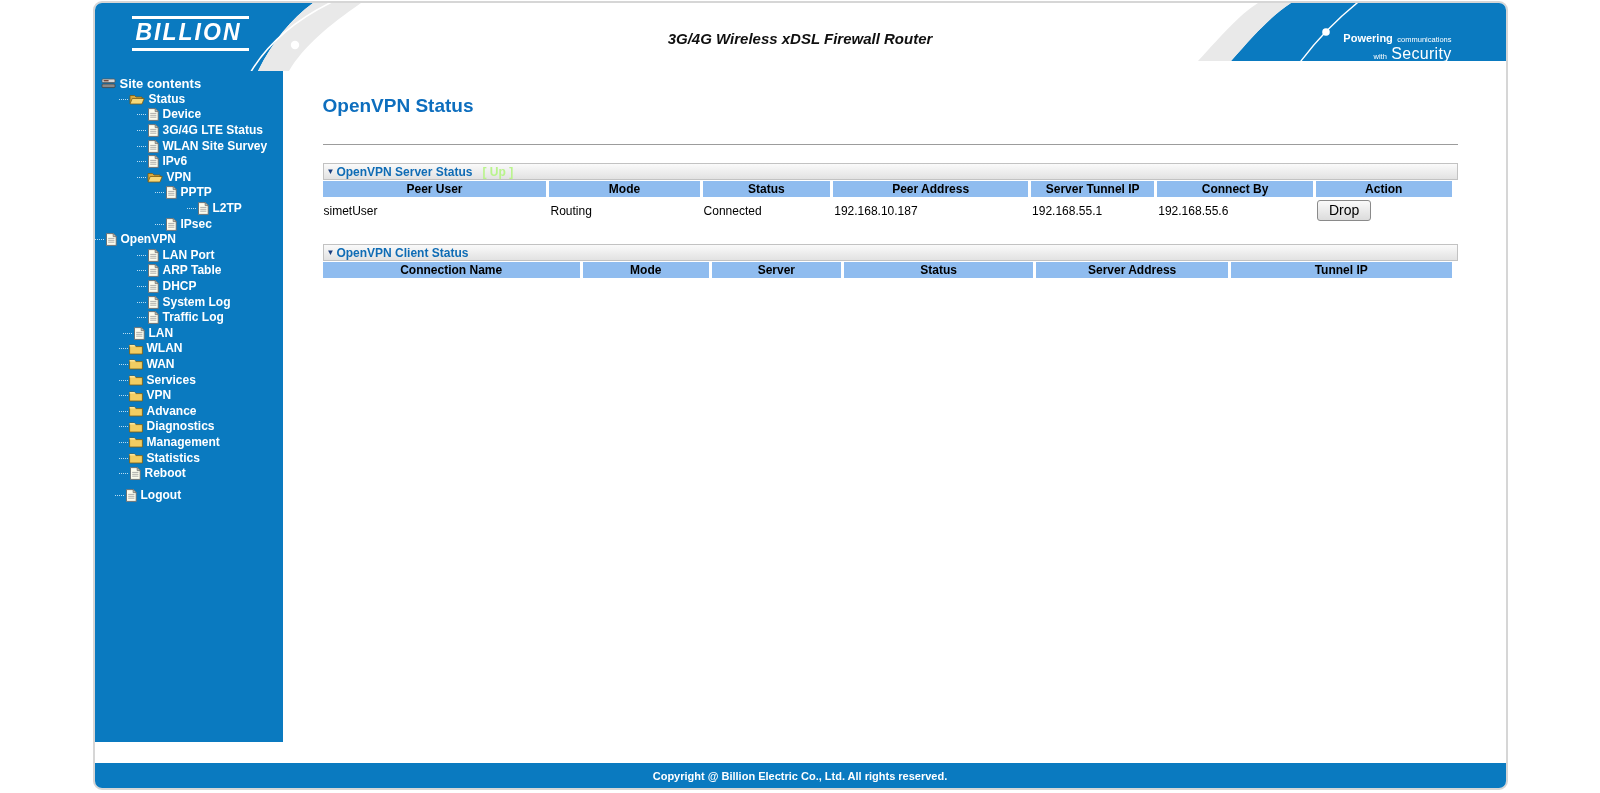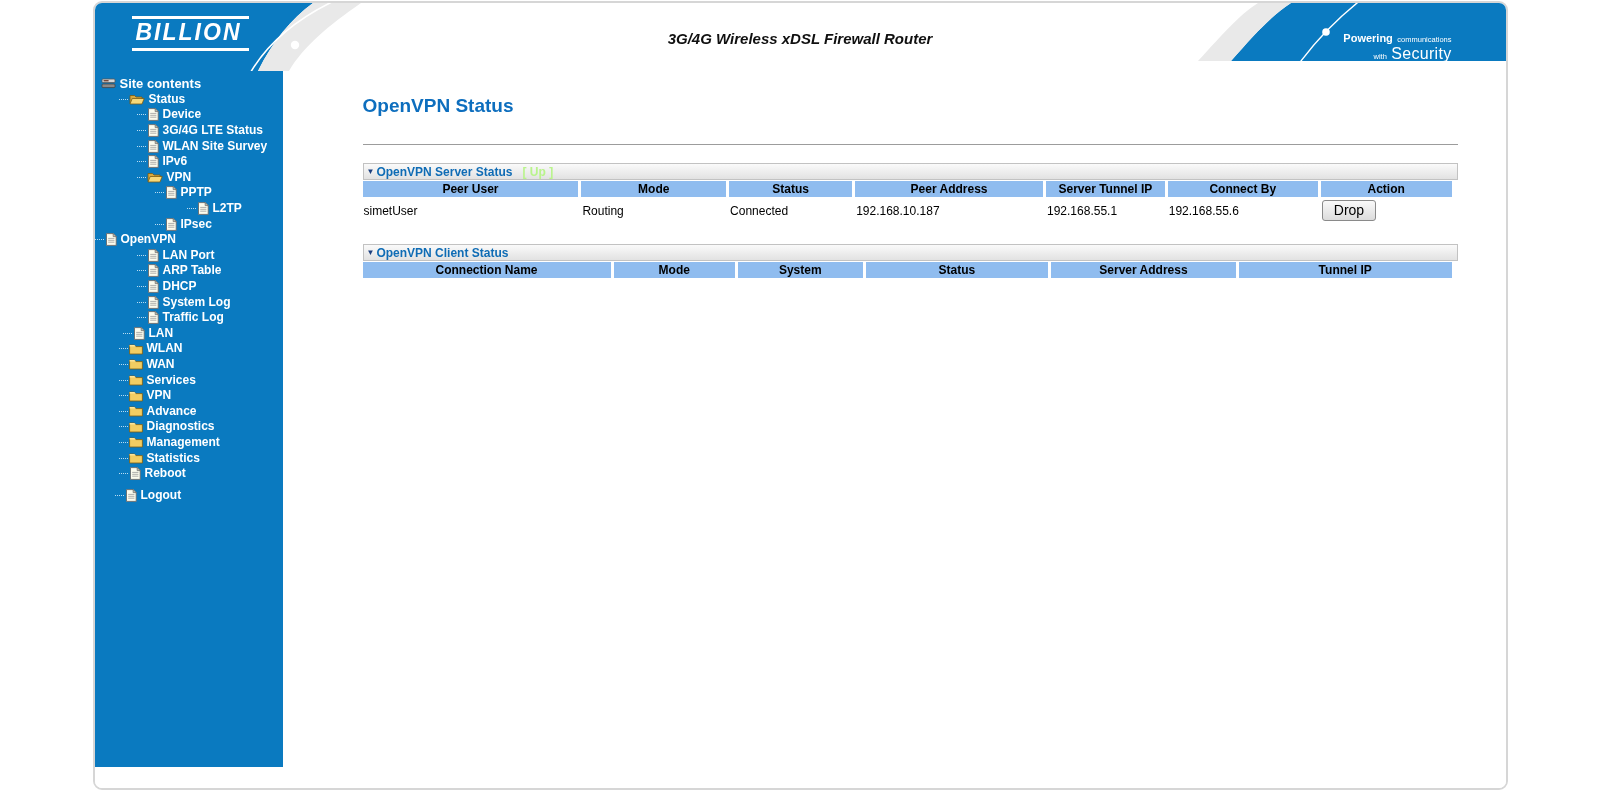--- a/index.html
+++ b/index.html
@@ -38,21 +38,21 @@
 
   .tagline {
     position: absolute; right: 54px; top: 26px;
     color: #fff; text-align: right; line-height: 1.05; white-space: nowrap;
   }
   .tagline .t-bold  { font-weight: bold; font-size: 11px; }
   .tagline .t-small { font-size: 7.5px; }
   .tagline .t-big   { font-size: 16px; font-weight: 400; letter-spacing: .3px; }
 
   
-  .body-row { flex: 1 1 auto; display: flex; overflow: hidden; gap: 40px; }
+  .body-row { flex: 1 1 auto; display: flex; overflow: hidden; }
 
   .sidebar {
     width: 188px; flex: 0 0 188px;
     background: #0a7ac0;
     padding-top: 5px;
     overflow: hidden;
   }
   .tree-item {
     display: flex; align-items: center;
     height: 15.6px;
@@ -500,29 +500,32 @@
                 <col style="width: 11.3%;">
                 <col style="width: 11.6%;">
                 <col style="width: 17%;">
                 <col style="width: 17.2%;">
                 <col style="width: 19.8%;">
               </colgroup>
               <thead>
                 <tr>
                   <th>Connection Name</th>
                   <th>Mode</th>
-                  <th>System</th>
+                  <th>Server</th>
                   <th>Status</th>
                   <th>Server Address</th>
                   <th>Tunnel IP</th>
                 </tr>
               </thead>
               <tbody></tbody>
             </table>
           </div>
         </div>
     </div>
 
   </div>
 
   <div class="footer-gap"></div>
+  <div class="footer">
+    <span>Copyright @ Billion Electric Co., Ltd. All rights reserved.</span>
+  </div>
 
 </div>
 
 </body></html>

